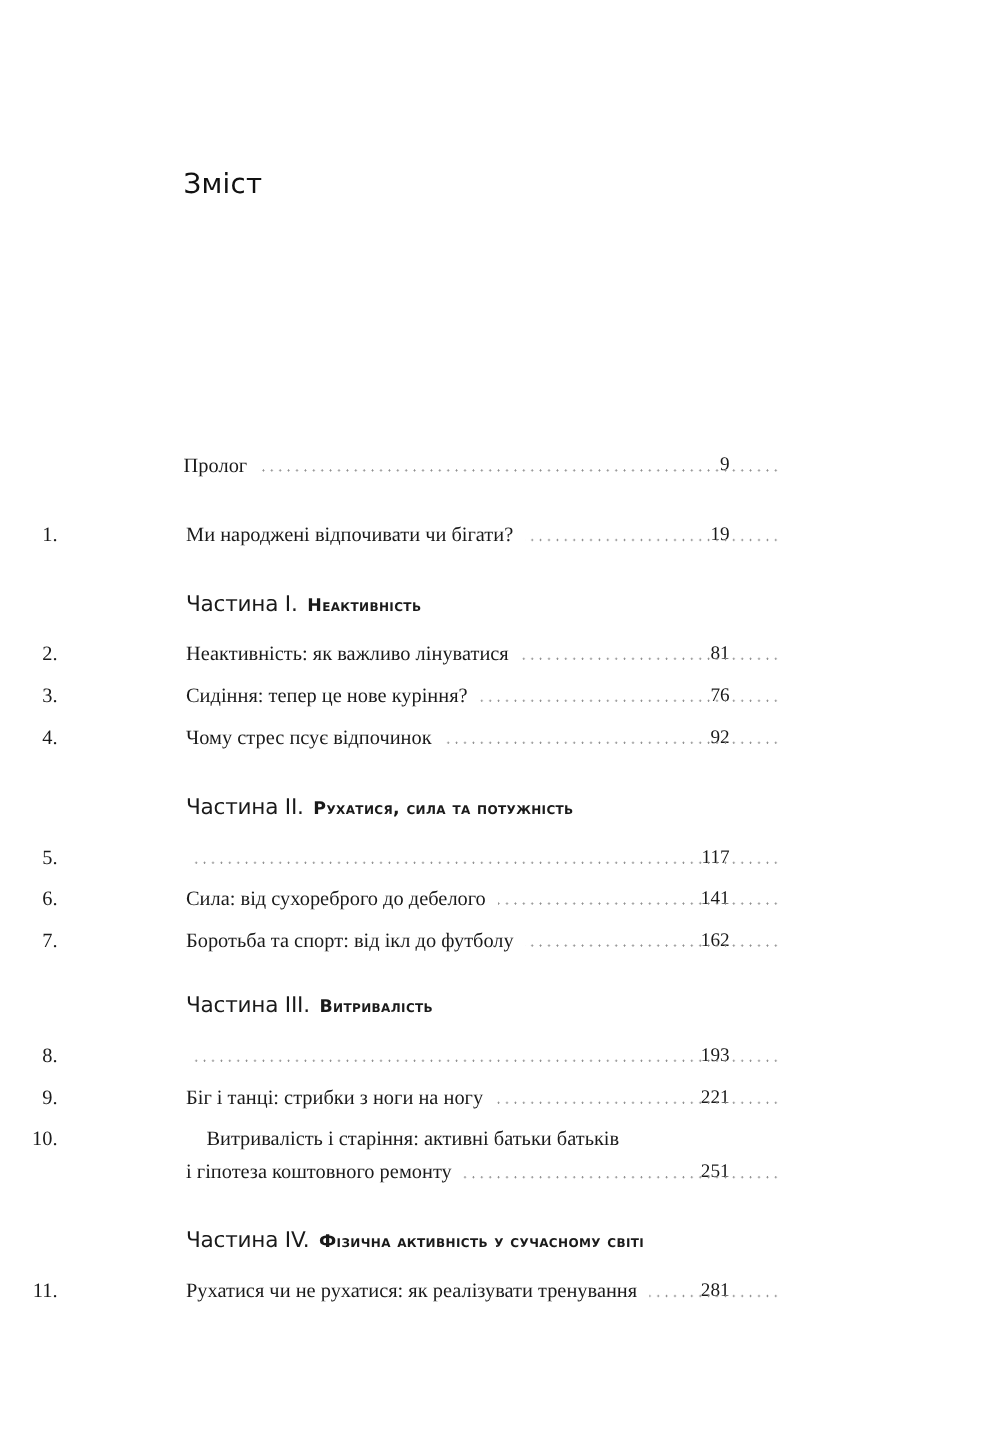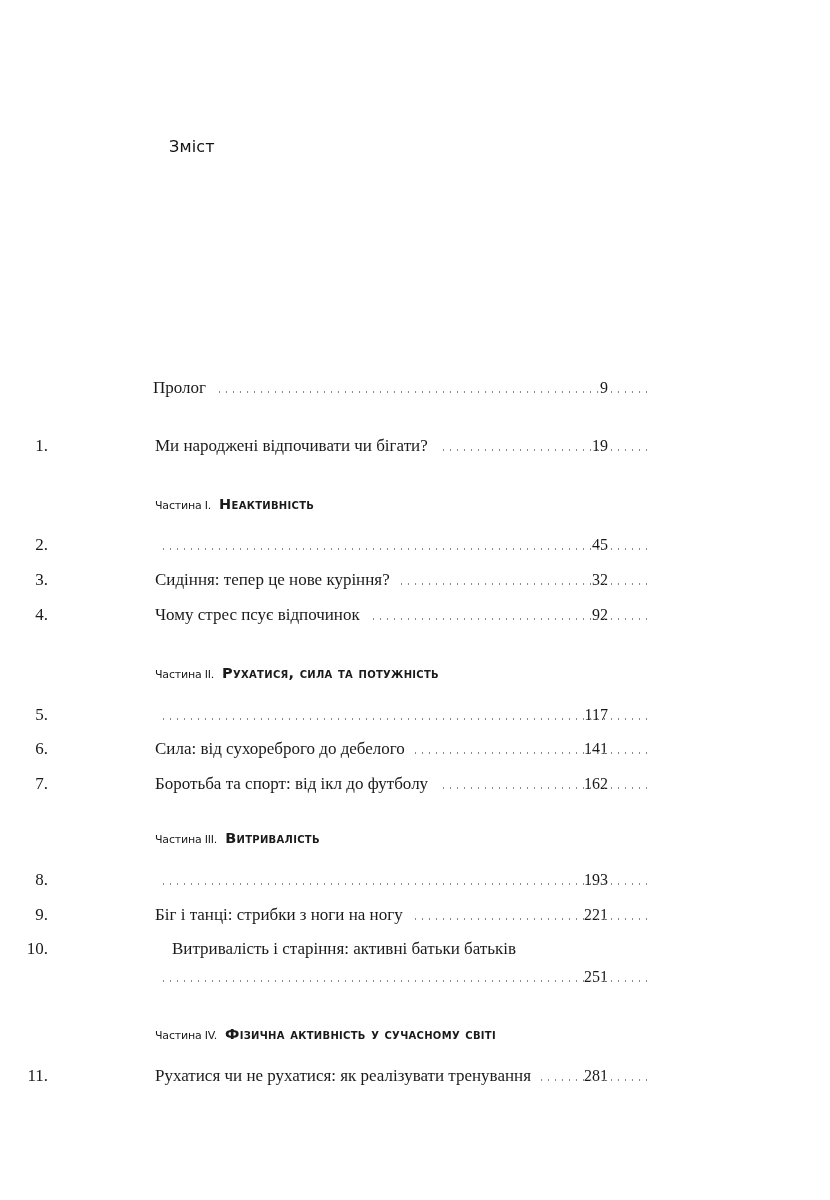--- a/index.html
+++ b/index.html
@@ -4,21 +4,21 @@
   <style>
     html, body { margin: 0; padding: 0; }
     body {
       width: 830px; height: 1200px; background: #ffffff; color: #1a1a1a;
       position: relative; overflow: hidden;
       font-family: "Liberation Serif", "DejaVu Serif", serif;
     }
     .title {
       position: absolute; left: 153px; top: 126px;
       font-family: "DejaVu Sans", "Liberation Sans", sans-serif;
-      font-size: 16px; font-weight: normal; color: #111; letter-spacing: 0.2px; margin-left: 16px;
+      font-size: 23px; font-weight: normal; color: #111; letter-spacing: 0.2px;
     }
     .row {
       position: absolute; left: 0; width: 728px; height: 24px;
       font-size: 17px; line-height: 24px;
     }
     .num {
       position: absolute; right: 680px; top: 0; text-align: right; white-space: nowrap;
     }
     .text {
       position: absolute; left: 155px; top: 0; white-space: nowrap;
@@ -33,21 +33,21 @@
     }
     .page {
       position: absolute; right: 120px; top: 0; text-align: right; white-space: nowrap;
       font-size: 16px;
     }
     .part {
       position: absolute; left: 155px; white-space: nowrap;
       font-family: "DejaVu Sans", "Liberation Sans", sans-serif;
       font-size: 13px; line-height: 20px; color: #1a1a1a;
     }
-    .part .label { font-size: 11px; letter-spacing: -0.2px; }
+    .part .label { font-size: 18px; letter-spacing: -0.2px; }
     .part .name {
       font-weight: bold; font-variant: small-caps; font-size: 14.5px;
       margin-left: 8px; letter-spacing: 0.3px; text-align: right;
     }
     .row.two-line { height: 52px; }
     .row.two-line .line1 { position: absolute; left: 172px; top: 0; white-space: nowrap; }
     .row.two-line .text { top: 28px; }
     .row.two-line .leader { top: 43px; }
     .row.two-line .page { top: 28px; }
   </style>
@@ -68,28 +68,29 @@
   <span class="leader"></span>
   <span class="page">19</span>
 </div>
 
 <div class="part" style="top:494px;">
   <span class="label">Частина I.</span><span class="name">Неактивність</span>
 </div>
 
 <div class="row" style="top:533px;">
   <span class="num">2.</span>
+  <span class="text">Неактивність: як важливо лінуватися</span>
   <span class="leader"></span>
-  <span class="page">45</span>
+  <span class="page">81</span>
 </div>
 <div class="row" style="top:568px;">
   <span class="num">3.</span>
   <span class="text">Сидіння: тепер це нове куріння?</span>
   <span class="leader"></span>
-  <span class="page">32</span>
+  <span class="page">76</span>
 </div>
 <div class="row" style="top:603px;">
   <span class="num">4.</span>
   <span class="text">Чому стрес псує відпочинок</span>
   <span class="leader"></span>
   <span class="page">92</span>
 </div>
 
 <div class="part" style="top:663px;">
   <span class="label">Частина II.</span><span class="name">Рухатися, сила та потужність</span>
@@ -124,20 +125,21 @@
 </div>
 <div class="row" style="top:903px;">
   <span class="num">9.</span>
   <span class="text">Біг і танці: стрибки з ноги на ногу</span>
   <span class="leader"></span>
   <span class="page">221</span>
 </div>
 <div class="row two-line" style="top:937px;">
   <span class="num">10.</span>
   <span class="line1">Витривалість і старіння: активні батьки батьків</span>
+  <span class="text">і гіпотеза коштовного ремонту</span>
   <span class="leader"></span>
   <span class="page">251</span>
 </div>
 
 <div class="part" style="top:1024px;">
   <span class="label">Частина IV.</span><span class="name">Фізична активність у сучасному світі</span>
 </div>
 
 <div class="row" style="top:1064px;">
   <span class="num">11.</span>

